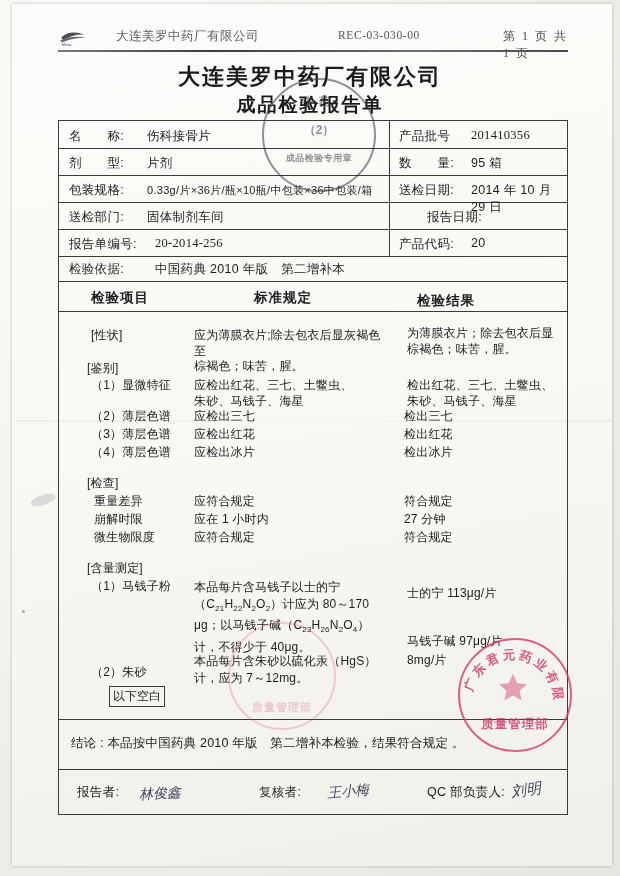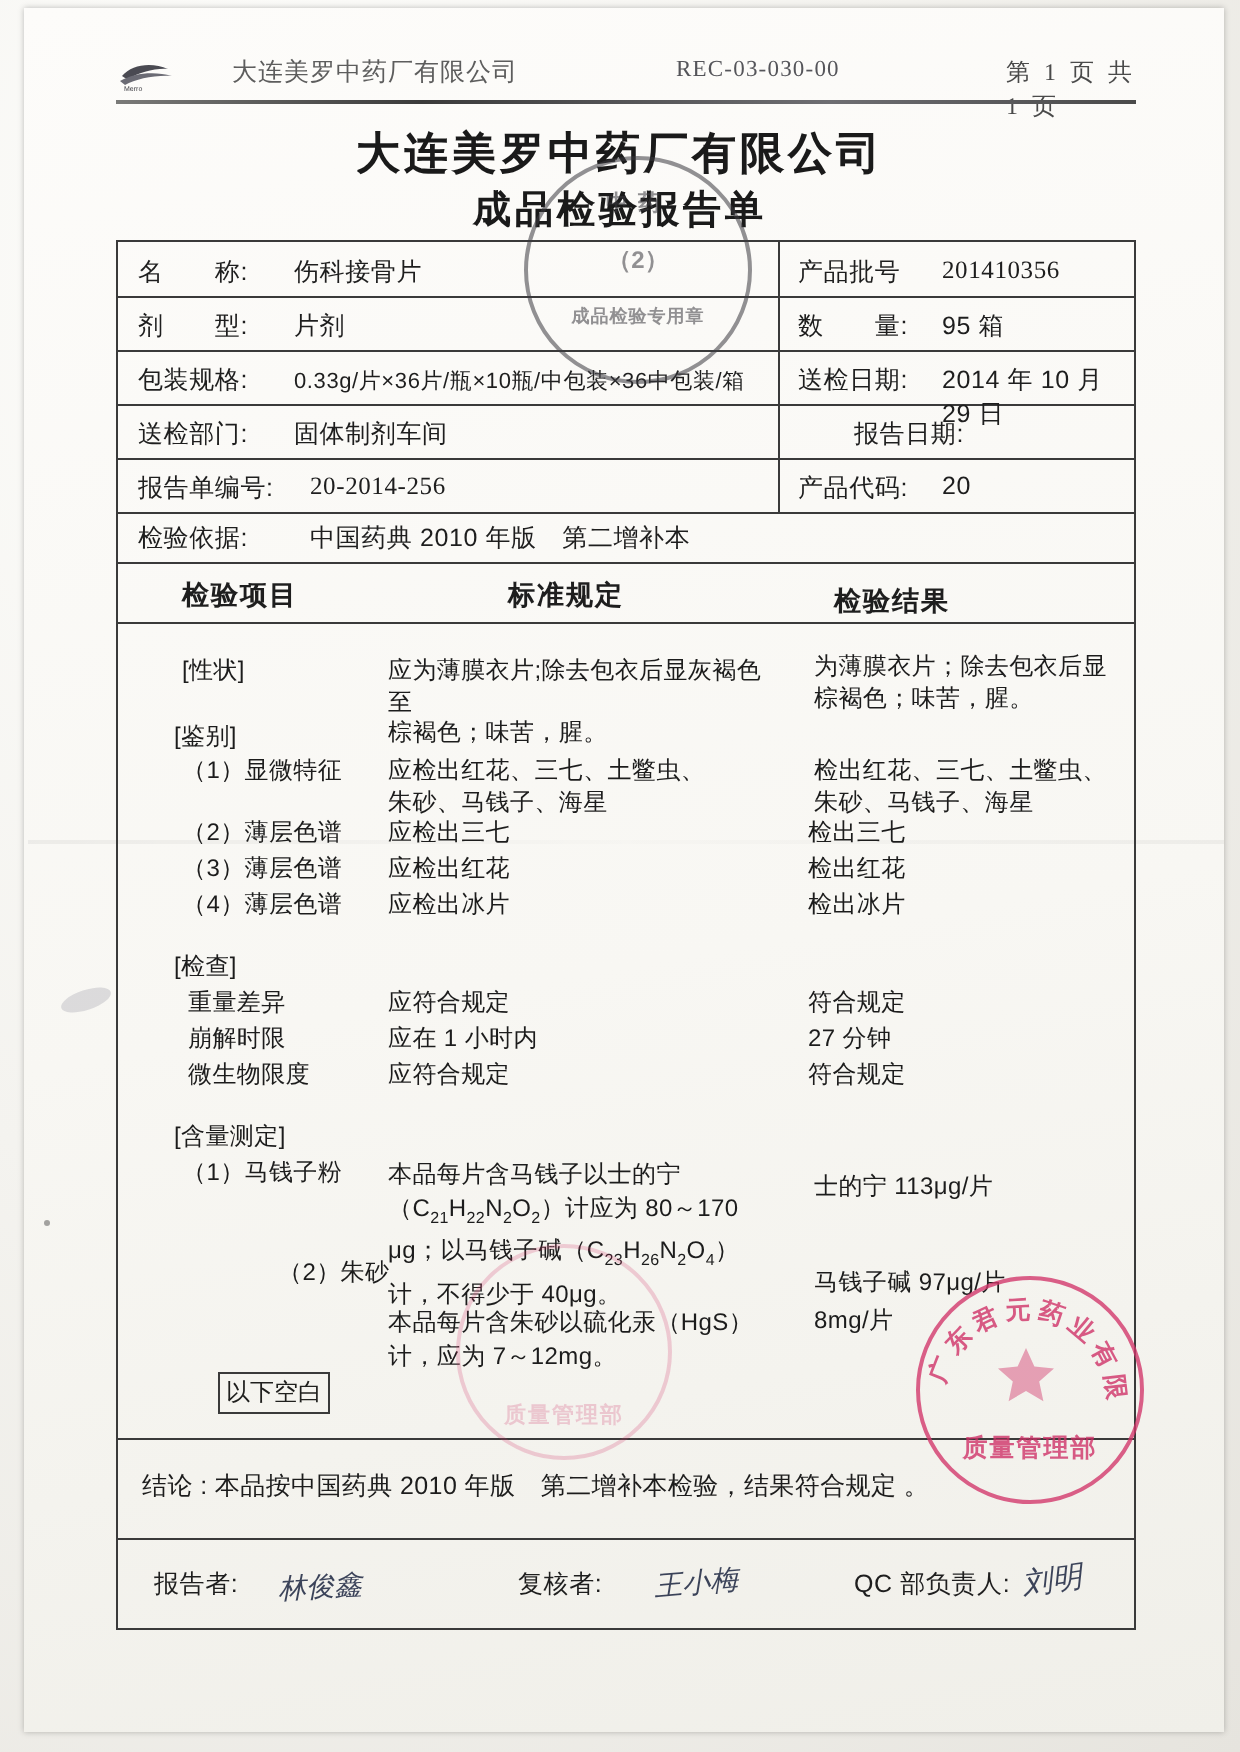--- a/index.html
+++ b/index.html
@@ -175,21 +175,21 @@
     <div class="body-txt" style="left:135px;top:409px;">应符合规定</div>
     <div class="body-txt" style="left:345px;top:409px;">符合规定</div>
 
     <div class="body-txt" style="left:28px;top:440px;">[含量测定]</div>
     <div class="body-txt" style="left:32px;top:458px;">（1）马钱子粉</div>
     <div class="body-txt" style="left:135px;top:458px;width:195px;white-space:pre-line;line-height:17px;">本品每片含马钱子以士的宁<br>（C<sub>21</sub>H<sub>22</sub>N<sub>2</sub>O<sub>2</sub>）计应为 80～170<br>μg；以马钱子碱（C<sub>23</sub>H<sub>26</sub>N<sub>2</sub>O<sub>4</sub>）<br>计，不得少于 40μg。</div>
     <div class="body-txt" style="left:348px;top:460px;width:160px;white-space:pre-line;line-height:24px;">士的宁 113μg/片
 
 马钱子碱 97μg/片</div>
 
-    <div class="body-txt" style="left:32px;top:508px;margin-left:48px;">（2）朱砂</div>
+    <div class="body-txt" style="left:32px;top:544px;">（2）朱砂</div>
     <div class="body-txt" style="left:135px;top:532px;width:200px;white-space:pre-line;line-height:17px;">本品每片含朱砂以硫化汞（HgS）<br>计，应为 7～12mg。</div>
     <div class="body-txt" style="left:348px;top:532px;">8mg/片</div>
 
     <div class="boxed" style="left:30px;top:565px;">以下空白</div>
 
     <div class="body-txt" style="left:12px;top:615px;font-size:12.5px;">结论 : 本品按中国药典 2010 年版　第二增补本检验，结果符合规定 。</div>
 
     <div class="cell lbl" style="left:18px;top:663px;">报告者:</div>
     <div class="sig" style="left:80px;top:664px;font-size:14px;transform:rotate(-3deg);">林俊鑫</div>
     <div class="cell lbl" style="left:200px;top:663px;">复核者:</div>

